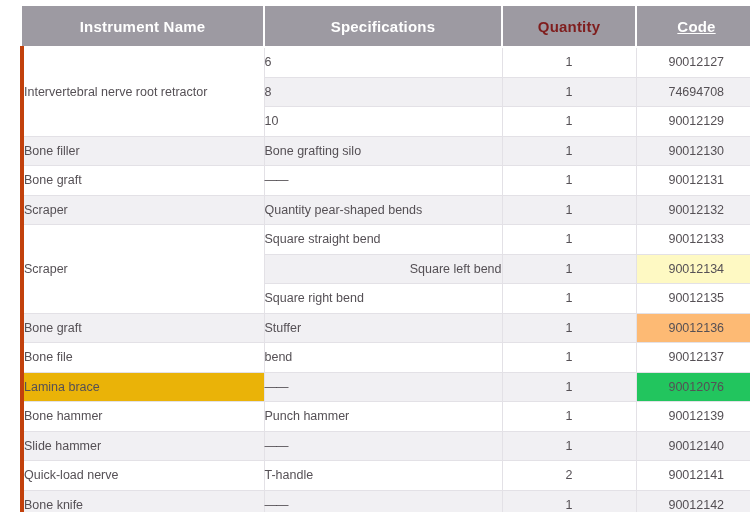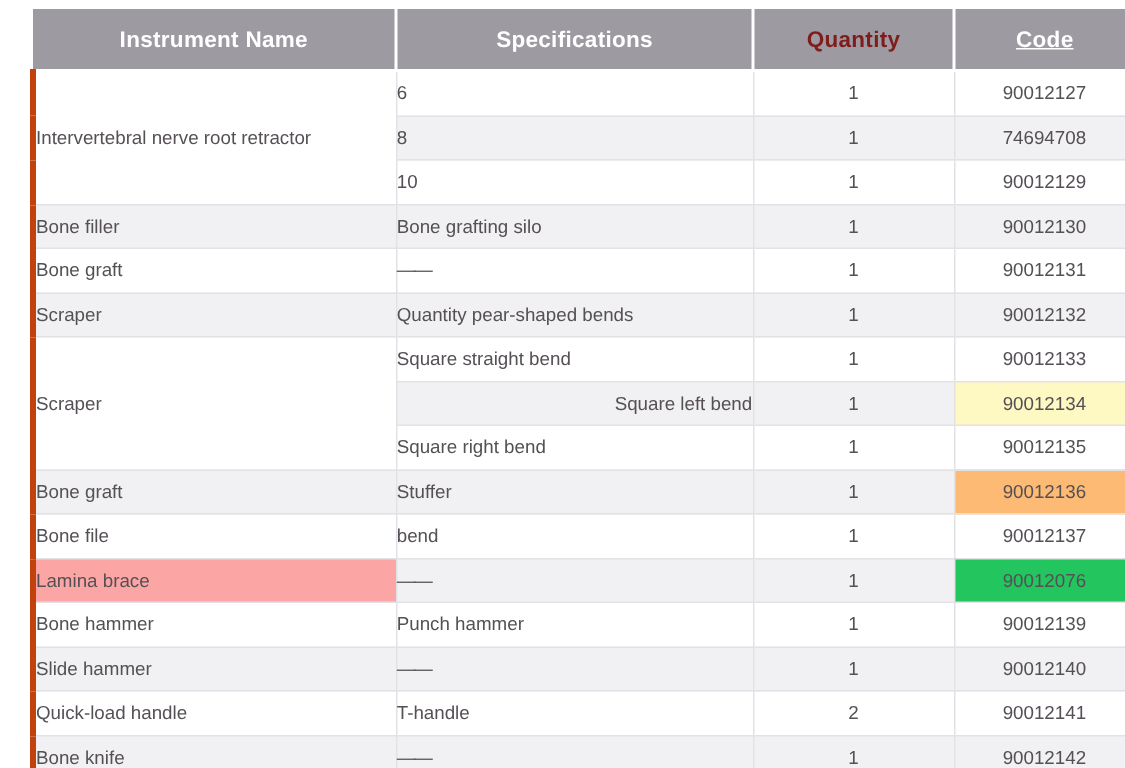--- a/index.html
+++ b/index.html
@@ -160,39 +160,39 @@
           <td class="c-qty vline-qty" style="background: rgb(241, 240, 243);">1</td>
           <td class="c-code" style="background: #fdba74;">90012136</td>
         </tr>
         <tr>
           <td class="c-name sep-left vline-name" rowspan="1">Bone file</td>
           <td class="c-spec vline-spec">bend</td>
           <td class="c-qty vline-qty">1</td>
           <td class="c-code">90012137</td>
         </tr>
         <tr class="row-alt">
-          <td class="c-name sep-left vline-name" rowspan="1" style="background: #fca5a5;">Lamina brace</td>
+          <td class="c-name sep-left vline-name" rowspan="1" style="background: #eab308;">Lamina brace</td>
           <td class="c-spec vline-spec dash" style="background: rgb(241, 240, 243);">——</td>
           <td class="c-qty vline-qty" style="background: rgb(241, 240, 243);">1</td>
           <td class="c-code" style="background: #22c55e;">90012076</td>
         </tr>
         <tr>
           <td class="c-name sep-left vline-name" rowspan="1">Bone hammer</td>
           <td class="c-spec vline-spec">Punch hammer</td>
           <td class="c-qty vline-qty">1</td>
           <td class="c-code">90012139</td>
         </tr>
         <tr class="row-alt">
           <td class="c-name sep-left vline-name" rowspan="1" style="background: rgb(241, 240, 243);">Slide hammer</td>
           <td class="c-spec vline-spec dash" style="background: rgb(241, 240, 243);">——</td>
           <td class="c-qty vline-qty" style="background: rgb(241, 240, 243);">1</td>
           <td class="c-code" style="background: rgb(241, 240, 243);">90012140</td>
         </tr>
         <tr>
-          <td class="c-name sep-left vline-name" rowspan="1">Quick-load handle</td>
+          <td class="c-name sep-left vline-name" rowspan="1">Quick-load nerve</td>
           <td class="c-spec vline-spec">T-handle</td>
           <td class="c-qty vline-qty">2</td>
           <td class="c-code">90012141</td>
         </tr>
         <tr class="row-alt">
           <td class="c-name sep-left vline-name" rowspan="1" style="background: rgb(241, 240, 243);">Bone knife</td>
           <td class="c-spec vline-spec dash" style="background: rgb(241, 240, 243);">——</td>
           <td class="c-qty vline-qty" style="background: rgb(241, 240, 243);">1</td>
           <td class="c-code" style="background: rgb(241, 240, 243);">90012142</td>
         </tr>

